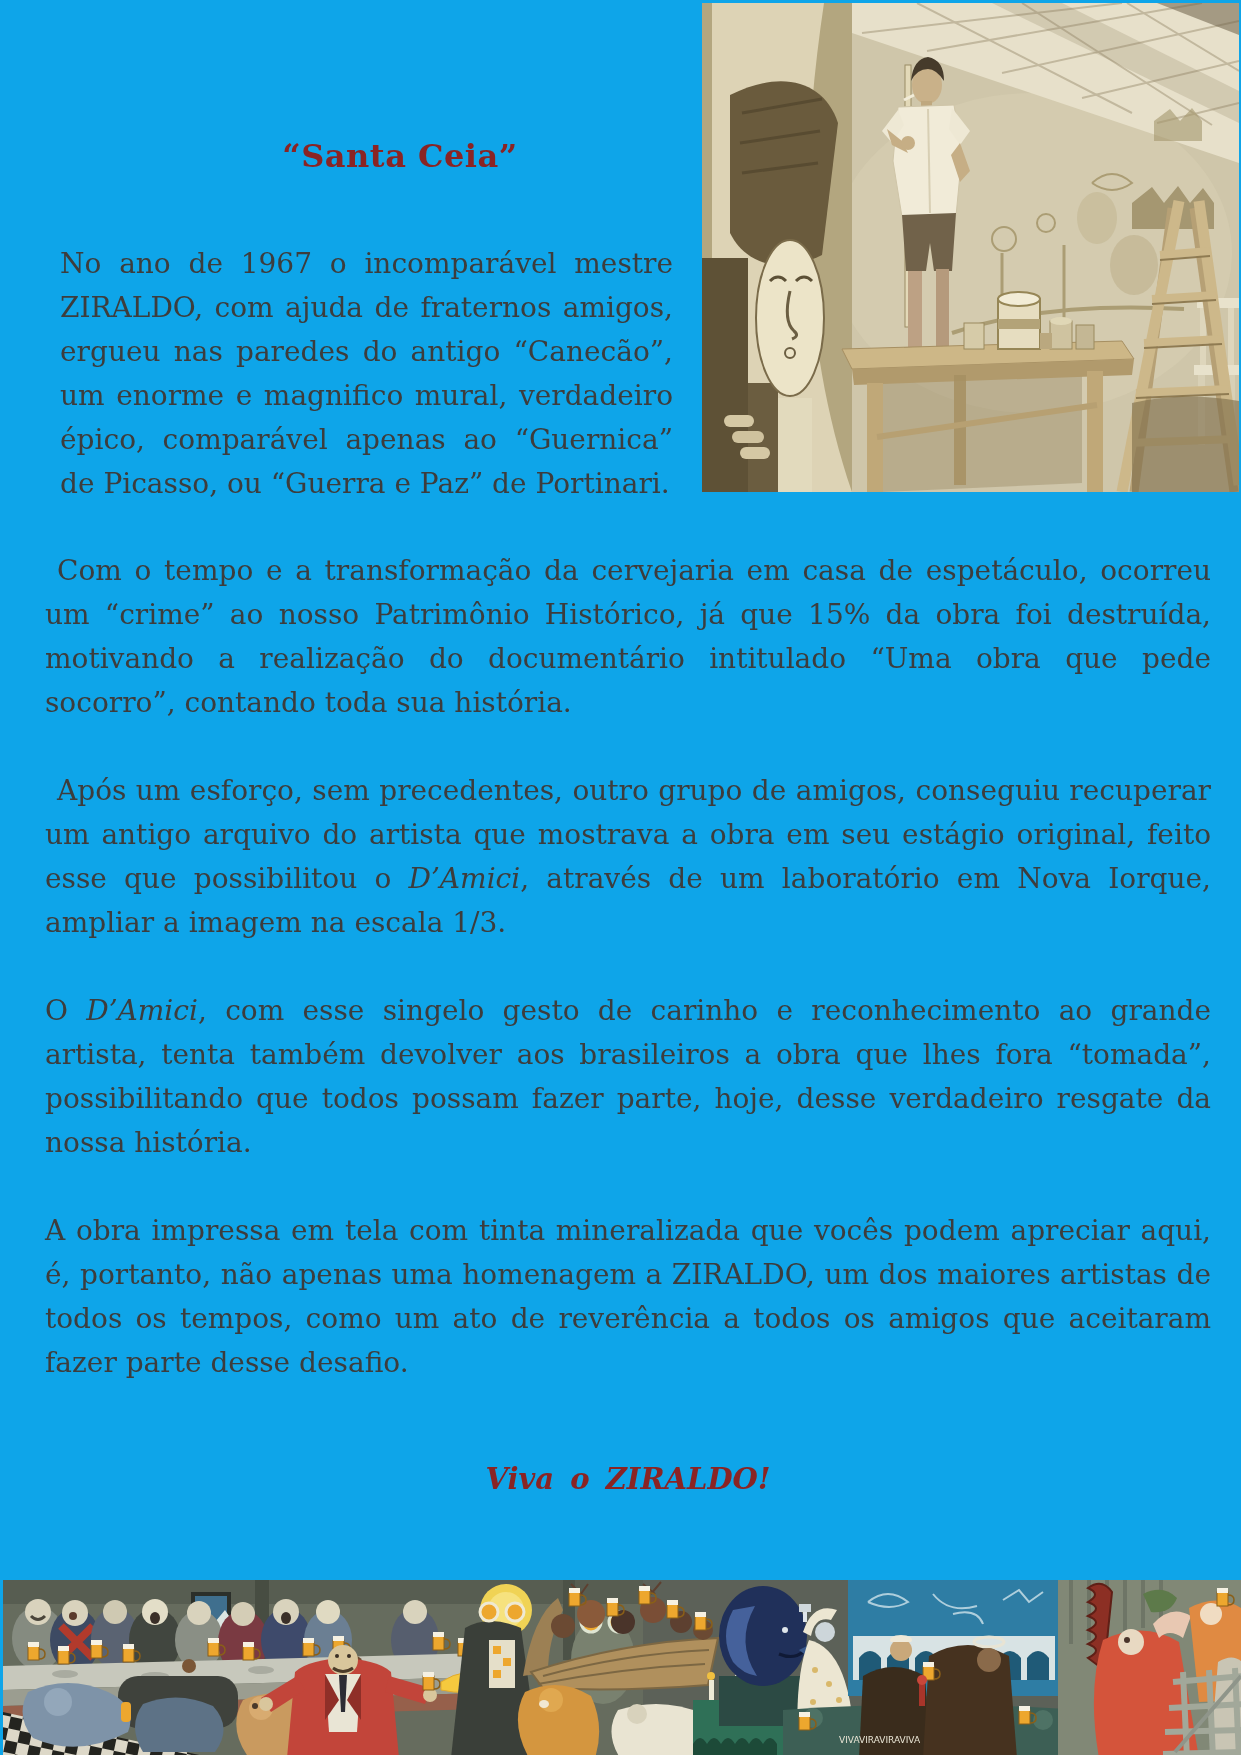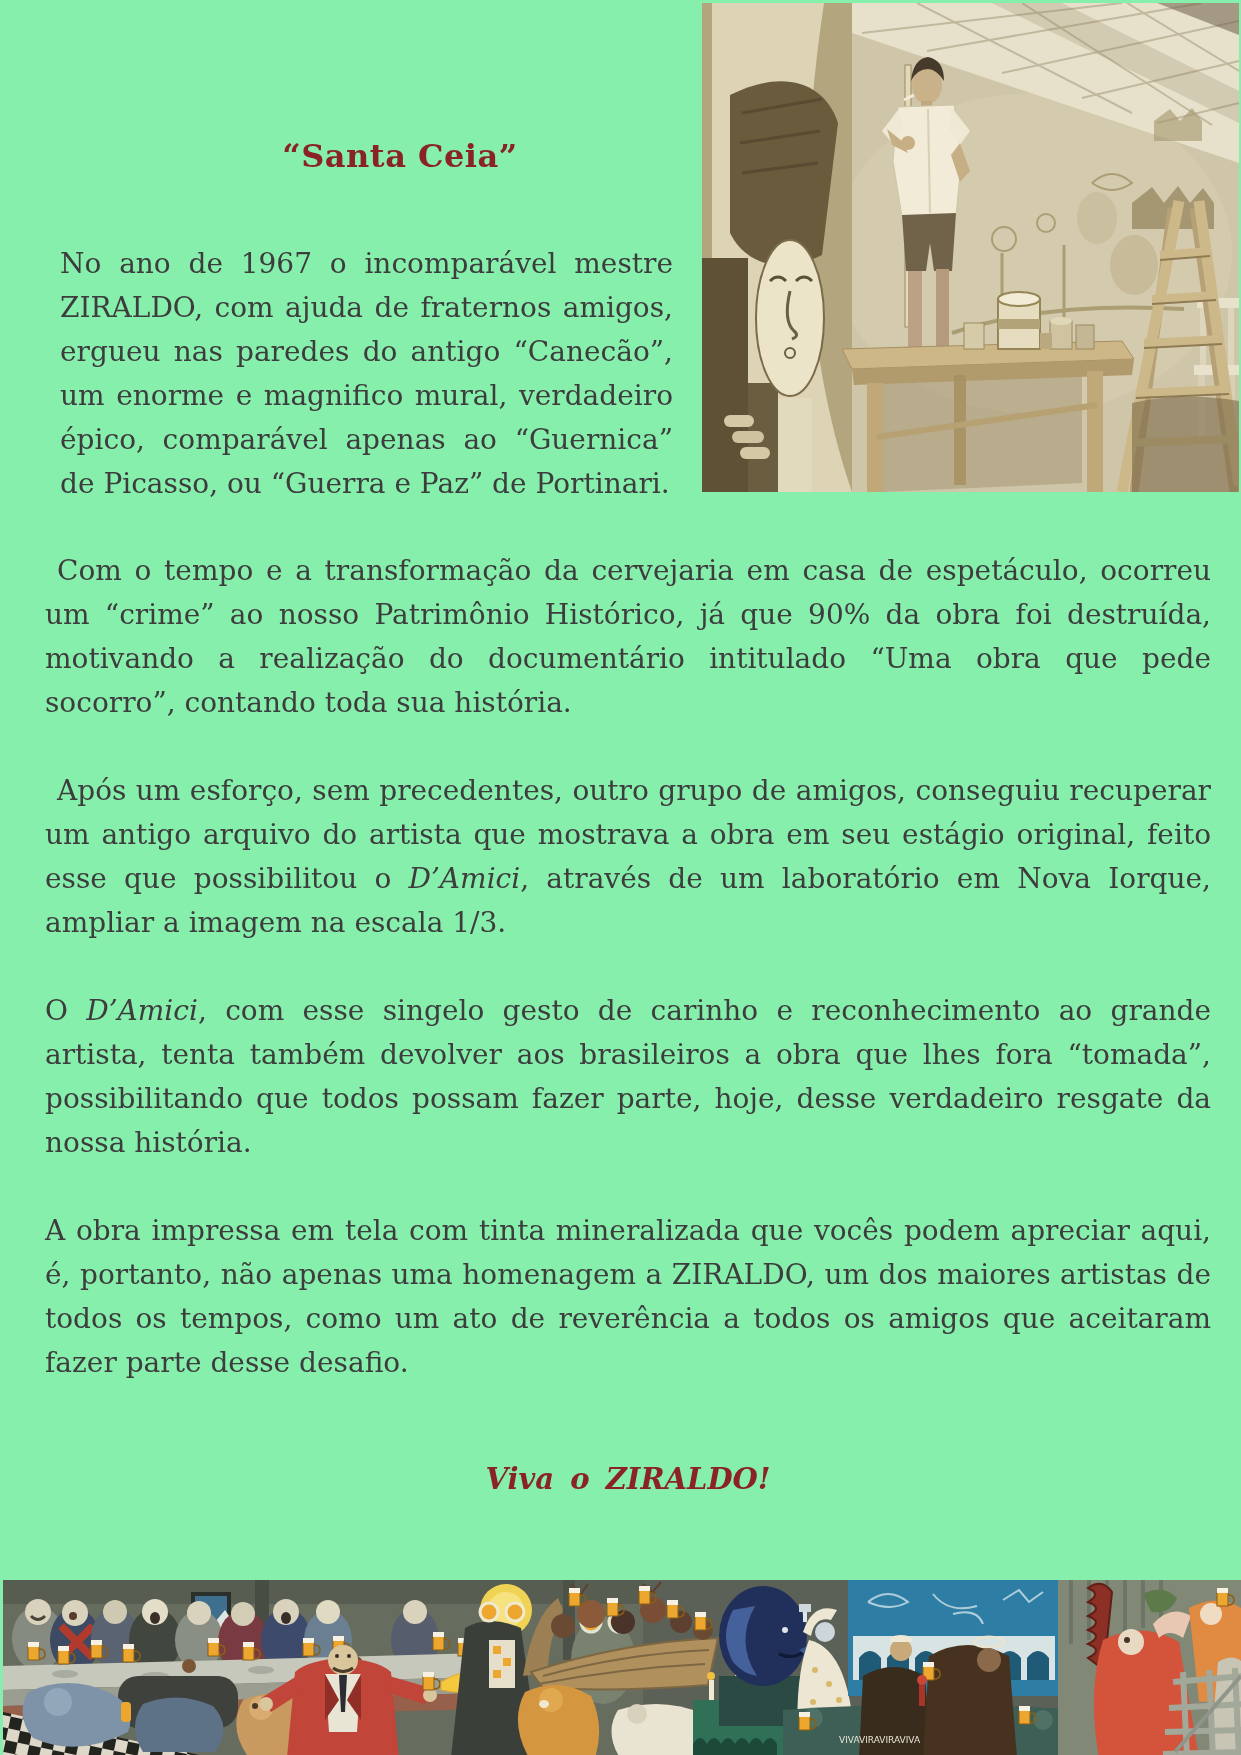--- a/index.html
+++ b/index.html
@@ -1,16 +1,16 @@
 <!DOCTYPE html>
 <html><head>
 <meta charset="utf-8">
 <style>
   html,body{margin:0;padding:0;background:#ffffff;}
-  .page{position:relative;width:1241px;height:1755px;background:#86efac;overflow:hidden;
+  .page{position:relative;width:1241px;height:1755px;background:#0ea5e9;overflow:hidden;
         font-family:"DejaVu Serif","Liberation Serif",serif;color:#3d3d3d;}
   .title{position:absolute;left:70px;top:137px;width:660px;margin:0;text-align:center;
          font-size:32px;font-weight:bold;color:#8a2424;letter-spacing:.5px;}
   .photo{position:absolute;left:702px;top:3px;width:537px;height:489px;margin:0;}
   .photo svg{display:block;width:100%;height:100%;}
   .para1{position:absolute;left:60px;top:242px;width:613px;margin:0;
          font-size:28px;line-height:44px;text-align:justify;}
   .bodycol{position:absolute;left:45px;top:549px;width:1166px;
            font-size:28px;line-height:44px;text-align:justify;}
   .bodycol p{margin:0 0 44px 0;}
@@ -144,21 +144,21 @@
           <line x1="434" y1="395" x2="527" y2="391"></line>
         </g>
         <path d="M430,400 Q480,388 537,398 L537,489 L430,489 Z" fill="#7b6a47" opacity="0.6"></path>
       </g>
     </svg>
   </figure>
 
   <p class="para1">No ano de 1967 o incomparável mestre ZIRALDO, com ajuda de fraternos amigos, ergueu nas paredes do antigo “Canecão”, um enorme e magnifico mural, verdadeiro épico, comparável apenas ao “Guernica” de Picasso, ou “Guerra e Paz” de Portinari.</p>
 
   <div class="bodycol">
-    <p class="indent">Com o tempo e a transformação da cervejaria em casa de espetáculo, ocorreu um “crime” ao nosso Patrimônio Histórico, já que 90% da obra foi destruída, motivando a realização do documentário intitulado “Uma obra que pede socorro”, contando toda sua história.</p>
+    <p class="indent">Com o tempo e a transformação da cervejaria em casa de espetáculo, ocorreu um “crime” ao nosso Patrimônio Histórico, já que 15% da obra foi destruída, motivando a realização do documentário intitulado “Uma obra que pede socorro”, contando toda sua história.</p>
     <p class="indent"><span>Após um esforço, sem precedentes, outro grupo de amigos, conseguiu recuperar um antigo arquivo do artista que mostrava a obra em seu estágio original, feito esse que possibilitou o </span><em>D’Amici</em><span>, através de um laboratório em Nova Iorque, ampliar a imagem na escala 1/3.</span></p>
     <p><span>O </span><em>D’Amici</em><span>, com esse singelo gesto de carinho e reconhecimento  ao  grande artista, tenta também devolver aos brasileiros a obra que lhes fora “tomada”, possibilitando que todos possam fazer parte, hoje, desse verdadeiro resgate da nossa história.</span></p>
     <p>A obra impressa em tela com tinta mineralizada que vocês podem apreciar aqui, é, portanto, não apenas uma homenagem a ZIRALDO, um dos maiores artistas de todos os tempos, como um ato de reverência a todos os amigos que aceitaram fazer parte desse desafio.</p>
   </div>
 
   <p class="closing">Viva  o  ZIRALDO!</p>
 
   <figure class="mural">
     <svg viewBox="0 0 1241 178" preserveAspectRatio="none">
       <defs>

